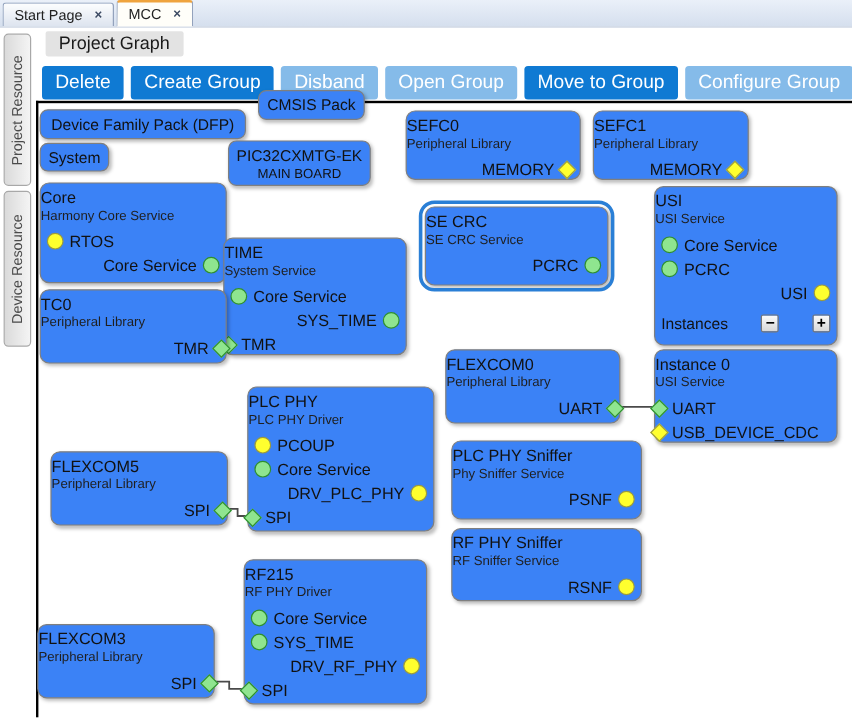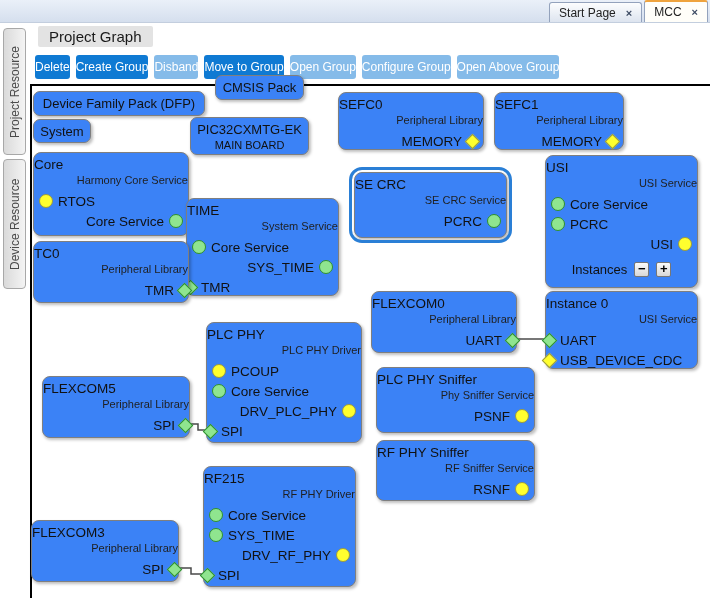--- a/index.html
+++ b/index.html
@@ -6,21 +6,21 @@
   html,body { margin:0; padding:0; }
   body {
     width:710px; height:598px; position:relative; overflow:hidden;
     background:#fff; font-family:"Liberation Sans", sans-serif; color:#111;
   }
   
   .tabbar {
     position:absolute; top:0; left:0; width:710px; height:23px;
     background:linear-gradient(#eaf0f9,#d5dfee);
     border-bottom:1px solid #c3cede;
-    display:flex; align-items:flex-end; padding-left:2px;justify-content:flex-end;
+    display:flex; align-items:flex-end; padding-left:2px;
   }
   .tab {
     height:20px; display:flex; align-items:center; gap:10px;
     padding:0 9px; margin-right:2px;
     border:1px solid #93a2bc; border-bottom:none; border-radius:3px 3px 0 0;
     background:linear-gradient(#fcfdfe,#dde4ef);
     font-size:12px; color:#222; cursor:default;
   }
   .tab.active {
     height:22px; background:#fffef9;
@@ -39,22 +39,22 @@
   #vtab-project { top:28px;  height:127px; }
   #vtab-device  { top:159px; height:130px; }
   
   .page-title {
     position:absolute; left:38px; top:26px;
     background:#e3e3e3; border-radius:2px;
     padding:2px 11px; font-size:15px; color:#1a1a1a;
   }
   .toolbar { position:absolute; left:35px; top:55px; display:flex; gap:6px; }
   .btn {
-    border:none; border-radius:3px; color:#fff; font-size:12px;
-    padding:5px 0; cursor:pointer; font-family:inherit; white-space:nowrap;
+    border:none; border-radius:3px; color:#fff; font-size:16px;
+    padding:5px 11px; cursor:pointer; font-family:inherit; white-space:nowrap;
   }
   .btn.strong { background:#0f7ad3; }
   .btn.muted  { background:#85bbe9; }
   
   .canvas {
     position:absolute; left:30px; top:84px; width:680px; height:514px;
     background:#fff; border-top:2px solid #000; border-left:2px solid #000;
   }
   #edges { position:absolute; left:0; top:0; width:710px; height:598px; pointer-events:none; }
   
@@ -63,24 +63,24 @@
     border:1px solid #7f7f7f; border-radius:8px;
     box-shadow:1.5px 2px 3px rgba(0,0,0,0.25);
   }
   .node.selected { outline:3px solid #2a7fd6; outline-offset:2px; }
   .chip {
     display:flex; flex-direction:column; align-items:center; justify-content:center;
     font-size:13px; border-radius:7px;
   }
   .chip .sub { font-size:11px; margin-top:2px; }
   .node-title   { text-align:left; padding-top:4px; height:21px; font-size:13.5px; }
-  .node-subtitle{ text-align:right; height:17px; font-size:11px; color:#1f1f1f; }
+  .node-subtitle{ text-align:left; height:17px; font-size:11px; color:#1f1f1f; }
   .row { height:20px; display:flex; align-items:center; gap:5px; padding:0 5px; font-size:13.5px; }
   .row.right  { justify-content:flex-end; }
-  .row.center { justify-content:center; margin-top:5px; font-size:13px; }
+  .row.center { justify-content:space-between; margin-top:5px; font-size:13px; }
   .icon { flex:0 0 auto; }
   .icon.circle  { width:14px; height:14px; border-radius:50%; border:1.5px solid; }
   .icon.diamond { width:11px; height:11px; transform:rotate(45deg); border:1.5px solid; }
   .icon.green  { background:#8fe58f; border-color:#2f8f2f; }
   .icon.yellow { background:#ffff2e; border-color:#9a9a40; }
   .edge-l { margin-left:-7px; }
   .edge-r { margin-right:-7px; }
   .mini-btn {
     width:15px; height:15px; padding:0; margin-left:2px;
     border:1px solid #777; border-radius:2px;
@@ -109,22 +109,22 @@
 <div class="vtab" id="vtab-device">
   <span>Device Resource</span>
 </div>
 
 <div class="page-title">Project Graph</div>
 
 <div class="toolbar">
   <button class="btn strong">Delete</button>
   <button class="btn strong">Create Group</button>
   <button class="btn muted">Disband</button>
+  <button class="btn muted">Open Group</button>
   <button class="btn strong">Move to Group</button>
-  <button class="btn muted">Open Group</button>
   <button class="btn muted">Configure Group</button>
   <button class="btn muted">Open Above Group</button>
 </div>
 
 <div class="canvas"></div>
 <svg id="edges">
     <polyline points="189,289 193,289 193,286 187,286" fill="none" stroke="#4a4a4a" stroke-width="1.5"></polyline>
     <polyline points="190,424 198,424 198,430 207,430" fill="none" stroke="#4a4a4a" stroke-width="1.5"></polyline>
     <polyline points="179,568 191,568 191,574 204,574" fill="none" stroke="#4a4a4a" stroke-width="1.5"></polyline>
     <polyline points="517,339 546,339" fill="none" stroke="#4a4a4a" stroke-width="1.5"></polyline>

